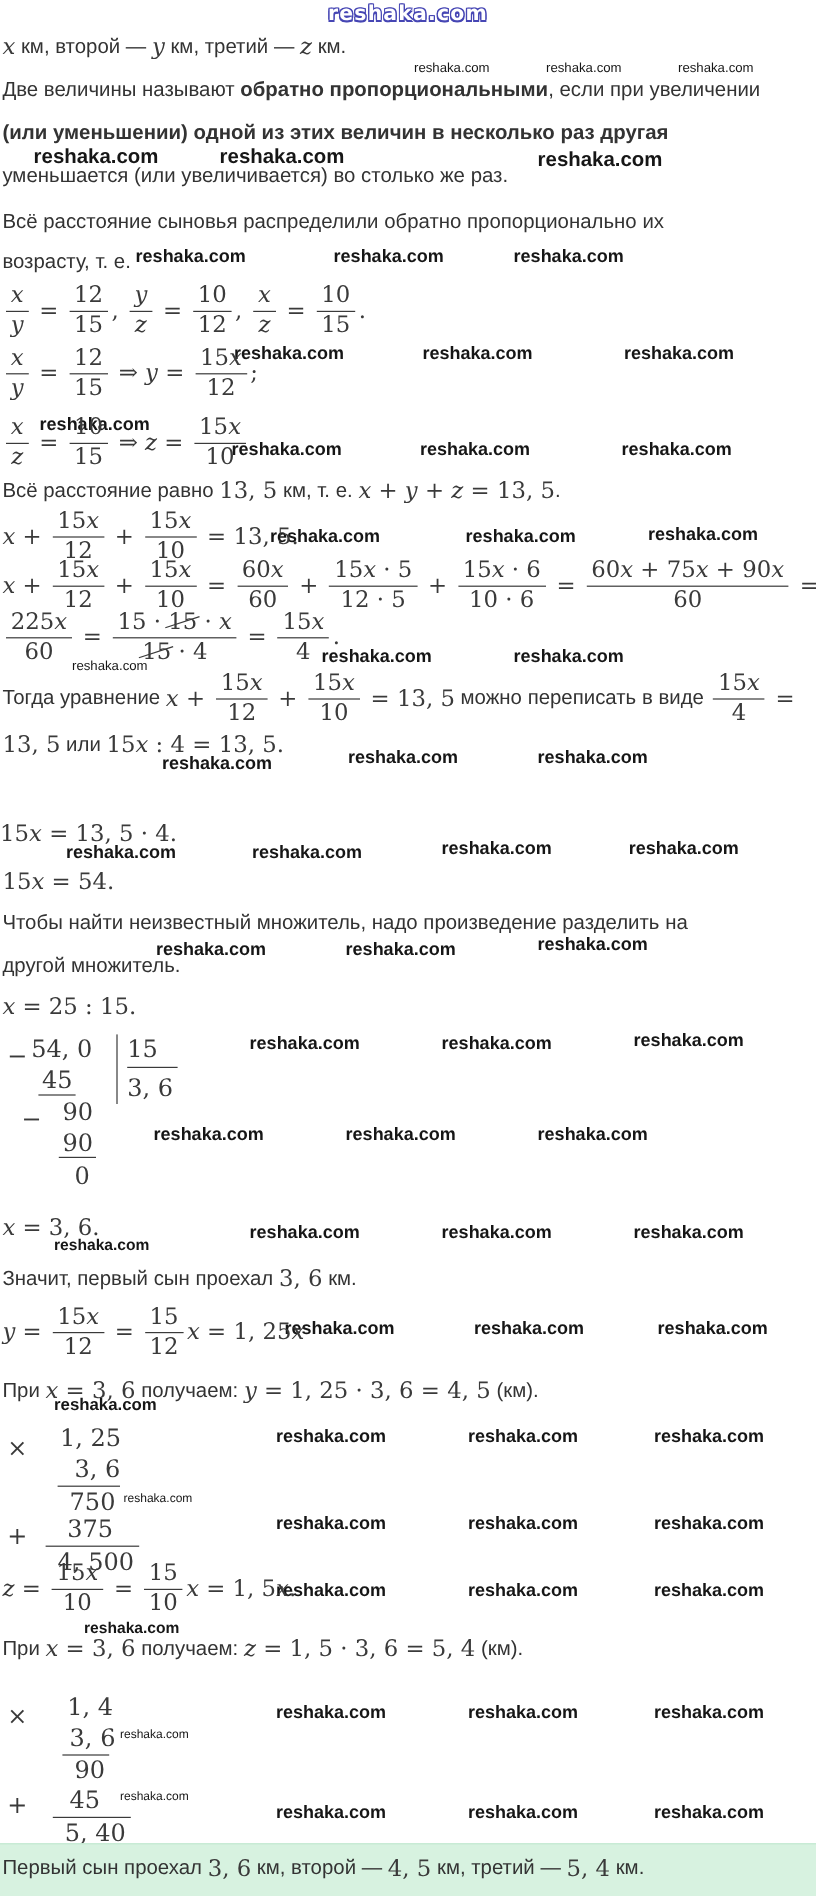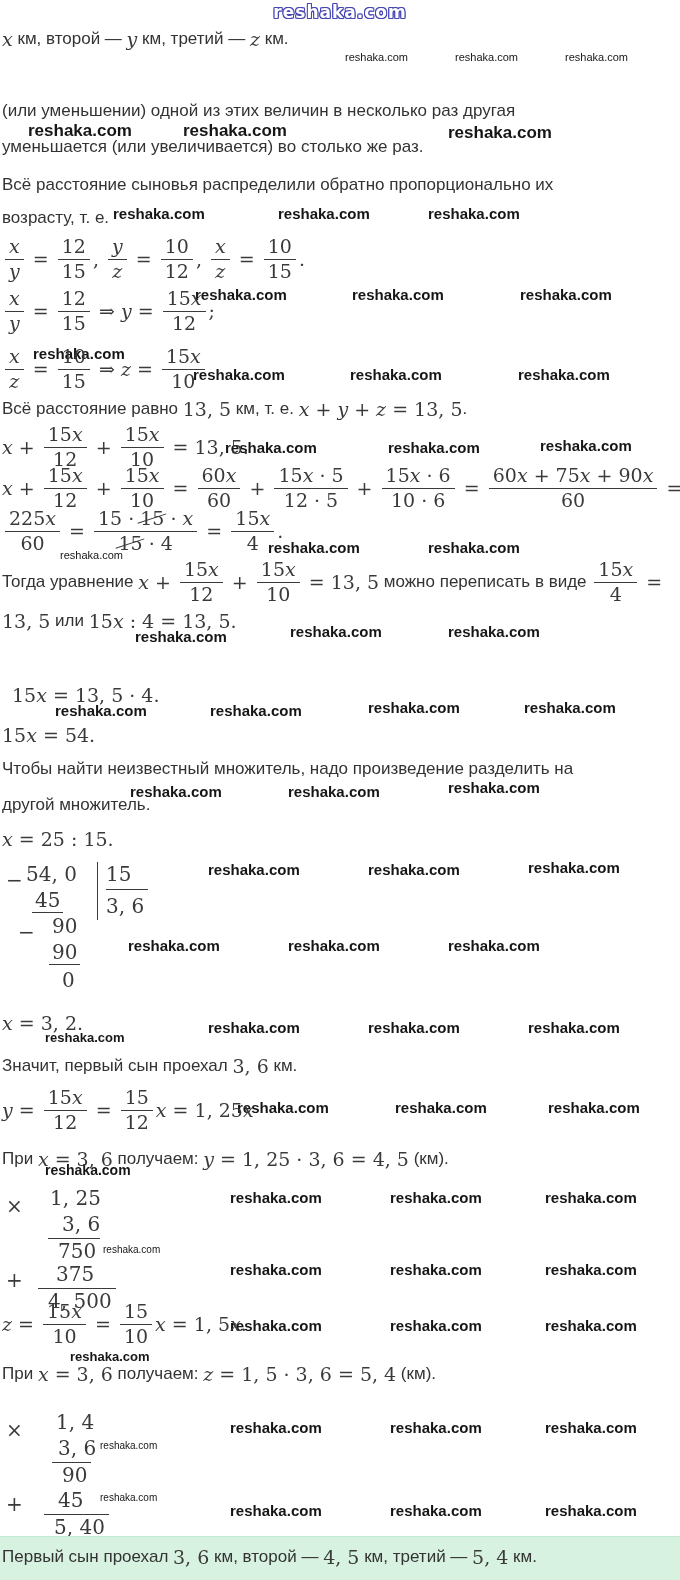--- a/index.html
+++ b/index.html
@@ -141,38 +141,39 @@
     <span class="wm" style="left: 70px; top: 1350px; font-size: 13px;">reshaka.com</span>
     <span class="wm" style="left: 230px; top: 1420px; font-size: 15px;">reshaka.com</span>
     <span class="wm" style="left: 390px; top: 1420px; font-size: 15px;">reshaka.com</span>
     <span class="wm" style="left: 545px; top: 1420px; font-size: 15px;">reshaka.com</span>
     <span class="wm" style="left: 100px; top: 1441px; font-size: 10px; font-weight: 400;">reshaka.com</span>
     <span class="wm" style="left: 100px; top: 1493px; font-size: 10px; font-weight: 400;">reshaka.com</span>
     <span class="wm" style="left: 230px; top: 1503px; font-size: 15px;">reshaka.com</span>
     <span class="wm" style="left: 390px; top: 1503px; font-size: 15px;">reshaka.com</span>
     <span class="wm" style="left: 545px; top: 1503px; font-size: 15px;">reshaka.com</span>
     <div class="line" style="top: 27px; left: 2px;"><span class="m"><i>x</i></span><span class="r"> км, второй — </span><span class="m"><i>y</i></span><span class="r"> км, третий — </span><span class="m"><i>z</i></span><span class="r"> км.</span></div>
-    <div class="line" style="top: 99px; left: 2px;"><span class="r">(или уменьшении) одной из этих величин в несколько раз другая</span></div>
+    <div class="line" style="top: 63px; left: 2px;"><span class="r">Две величины называют </span><span class="r b">обратно пропорциональными</span><span class="r">, если при увеличении</span></div>
+    <div class="line" style="top: 99px; left: 2px; font-weight: bold;"><span class="r">(или уменьшении) одной из этих величин в несколько раз другая</span></div>
     <div class="line" style="top: 173px; left: 2px;"><span class="r">Всё расстояние сыновья распределили обратно пропорционально их</span></div>
     <div class="line" style="top: 135px; left: 2px;"><span class="r">уменьшается (или увеличивается) во столько же раз.</span></div>
     <div class="line" style="top: 206px; left: 2px;"><span class="r">возрасту, т. е.</span></div>
     <div class="line" style="top: 232px; left: 2px; height: 54px;"><span class="frac"><span class="num"><i>x</i></span><span class="den"><i>y</i></span></span><span class="m"><span> = </span></span><span class="frac"><span class="num"><span>12</span></span><span class="den"><span>15</span></span></span><span class="m"><span>, </span></span><span class="frac"><span class="num"><i>y</i></span><span class="den"><i>z</i></span></span><span class="m"><span> = </span></span><span class="frac"><span class="num"><span>10</span></span><span class="den"><span>12</span></span></span><span class="m"><span>, </span></span><span class="frac"><span class="num"><i>x</i></span><span class="den"><i>z</i></span></span><span class="m"><span> = </span></span><span class="frac"><span class="num"><span>10</span></span><span class="den"><span>15</span></span></span><span class="m"><span>.</span></span></div>
     <div class="line" style="top: 284px; left: 2px; height: 54px;"><span class="frac"><span class="num"><i>x</i></span><span class="den"><i>y</i></span></span><span class="m"><span> = </span></span><span class="frac"><span class="num"><span>12</span></span><span class="den"><span>15</span></span></span><span class="m"><span> ⇒ </span><i>y</i><span> = </span></span><span class="frac"><span class="num"><span>15</span><i>x</i></span><span class="den"><span>12</span></span></span><span class="m"><span>;</span></span></div>
     <div class="line" style="top: 342px; left: 2px; height: 54px;"><span class="frac"><span class="num"><i>x</i></span><span class="den"><i>z</i></span></span><span class="m"><span> = </span></span><span class="frac"><span class="num"><span>10</span></span><span class="den"><span>15</span></span></span><span class="m"><span> ⇒ </span><i>z</i><span> = </span></span><span class="frac"><span class="num"><span>15</span><i>x</i></span><span class="den"><span>10</span></span></span></div>
     <div class="line" style="top: 397px; left: 2px;"><span class="r">Всё расстояние равно </span><span class="m"><span>13, 5</span></span><span class="r"> км, т. е. </span><span class="m"><i>x</i><span> + </span><i>y</i><span> + </span><i>z</i><span> = 13, 5</span></span><span class="r">.</span></div>
     <div class="line" style="top: 421px; left: 2px; height: 52px;"><span class="m"><i>x</i><span> + </span></span><span class="frac"><span class="num"><span>15</span><i>x</i></span><span class="den"><span>12</span></span></span><span class="m"><span> + </span></span><span class="frac"><span class="num"><span>15</span><i>x</i></span><span class="den"><span>10</span></span></span><span class="m"><span> = 13, 5.</span></span></div>
     <div class="line" style="top: 462px; left: 2px; height: 52px;"><span class="m"><i>x</i><span> + </span></span><span class="frac"><span class="num"><span>15</span><i>x</i></span><span class="den"><span>12</span></span></span><span class="m"><span> + </span></span><span class="frac"><span class="num"><span>15</span><i>x</i></span><span class="den"><span>10</span></span></span><span class="m"><span> = </span></span><span class="frac"><span class="num"><span>60</span><i>x</i></span><span class="den"><span>60</span></span></span><span class="m"><span> + </span></span><span class="frac"><span class="num"><span>15</span><i>x</i><span> · 5</span></span><span class="den"><span>12 · 5</span></span></span><span class="m"><span> + </span></span><span class="frac"><span class="num"><span>15</span><i>x</i><span> · 6</span></span><span class="den"><span>10 · 6</span></span></span><span class="m"><span> = </span></span><span class="frac"><span class="num"><span>60</span><i>x</i><span> + 75</span><i>x</i><span> + 90</span><i>x</i></span><span class="den"><span>60</span></span></span><span class="m"><span> = </span></span></div>
     <div class="line" style="top: 505px; left: 2px; height: 52px;"><span class="frac"><span class="num"><span>225</span><i>x</i></span><span class="den"><span>60</span></span></span><span class="m"><span> = </span></span><span class="frac"><span class="num"><span>15 · </span><span class="strike"><span>15</span></span><span> · </span><i>x</i></span><span class="den"><span class="strike"><span>15</span></span><span> · 4</span></span></span><span class="m"><span> = </span></span><span class="frac"><span class="num"><span>15</span><i>x</i></span><span class="den"><span>4</span></span></span><span class="m"><span>.</span></span></div>
     <div class="line" style="top: 555px; left: 2px; height: 54px;"><span class="r">Тогда уравнение </span><span class="m"><i>x</i><span> + </span></span><span class="frac"><span class="num"><span>15</span><i>x</i></span><span class="den"><span>12</span></span></span><span class="m"><span> + </span></span><span class="frac"><span class="num"><span>15</span><i>x</i></span><span class="den"><span>10</span></span></span><span class="m"><span> = 13, 5</span></span><span class="r"> можно переписать в виде </span><span class="frac"><span class="num"><span>15</span><i>x</i></span><span class="den"><span>4</span></span></span><span class="m"><span> =</span></span></div>
     <div class="line" style="top: 609px; left: 2px;"><span class="m"><span>13, 5</span></span><span class="r"> или </span><span class="m"><span>15</span><i>x</i><span> : 4 = 13, 5.</span></span></div>
-    <div class="line" style="top: 683px; left: 12px; justify-content: center;"><span class="m"><span>15</span><i>x</i><span> = 13, 5 · 4.</span></span></div>
+    <div class="line" style="top: 683px; left: 0; justify-content: center;"><span class="m"><span>15</span><i>x</i><span> = 13, 5 · 4.</span></span></div>
     <div class="line" style="top: 723px; left: 2px;"><span class="m"><span>15</span><i>x</i><span> = 54.</span></span></div>
     <div class="line" style="top: 757px; left: 2px;"><span class="r">Чтобы найти неизвестный множитель, надо произведение разделить на</span></div>
     <div class="line" style="top: 793px; left: 2px;"><span class="r">другой множитель.</span></div>
     <div class="line" style="top: 827px; left: 2px;"><span class="m"><i>x</i><span> = 25 : 15.</span></span></div>
-    <div class="line" style="top: 1011px; left: 2px;"><span class="m"><i>x</i><span> = 3, 2.</span></span></div>
+    <div class="line" style="top: 1011px; left: 2px;"><span class="m"><i>x</i><span> = 3, 6.</span></span></div>
     <div class="line" style="top: 1054px; left: 2px;"><span class="r">Значит, первый сын проехал </span><span class="m"><span>3, 6</span></span><span class="r"> км.</span></div>
     <div class="line" style="top: 1083px; left: 2px; height: 54px;"><span class="m"><i>y</i><span> = </span></span><span class="frac"><span class="num"><span>15</span><i>x</i></span><span class="den"><span>12</span></span></span><span class="m"><span> = </span></span><span class="frac"><span class="num"><span>15</span></span><span class="den"><span>12</span></span></span><span class="m"><i>x</i><span> = 1, 25</span><i>x</i></span></div>
     <div class="line" style="top: 1147px; left: 2px;"><span class="r">При </span><span class="m"><i>x</i><span> = 3, 6</span></span><span class="r"> получаем: </span><span class="m"><i>y</i><span> = 1, 25 · 3, 6 = 4, 5</span></span><span class="r"> (км).</span></div>
     <div class="line" style="top: 1297px; left: 2px; height: 54px;"><span class="m"><i>z</i><span> = </span></span><span class="frac"><span class="num"><span>15</span><i>x</i></span><span class="den"><span>10</span></span></span><span class="m"><span> = </span></span><span class="frac"><span class="num"><span>15</span></span><span class="den"><span>10</span></span></span><span class="m"><i>x</i><span> = 1, 5</span><i>x</i><span>.</span></span></div>
     <div class="line" style="top: 1362px; left: 2px;"><span class="r">При </span><span class="m"><i>x</i><span> = 3, 6</span></span><span class="r"> получаем: </span><span class="m"><i>z</i><span> = 1, 5 · 3, 6 = 5, 4</span></span><span class="r"> (км).</span></div>
     <div class="line" style="top: 1545px; left: 2px;"><span class="r">Первый сын проехал </span><span class="m"><span>3, 6</span></span><span class="r"> км, второй — </span><span class="m"><span>4, 5</span></span><span class="r"> км, третий — </span><span class="m"><span>5, 4</span></span><span class="r"> км.</span></div>
   </div>
 
 </body></html>

